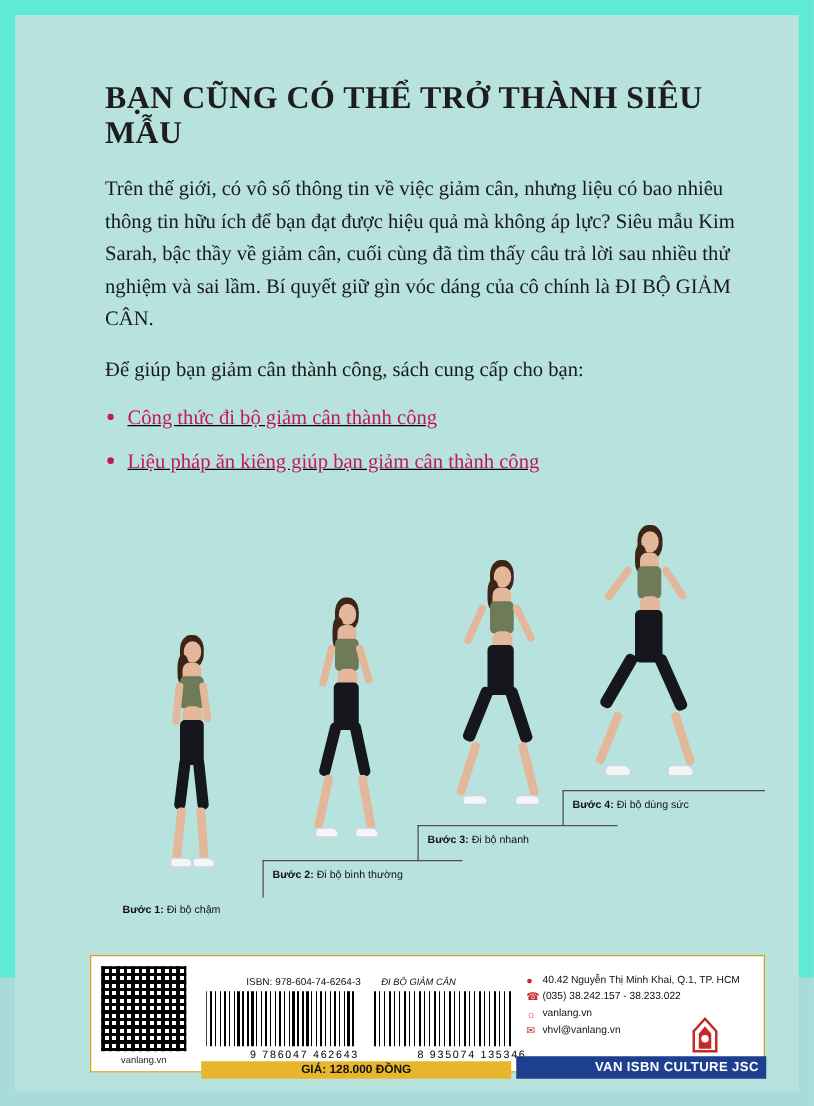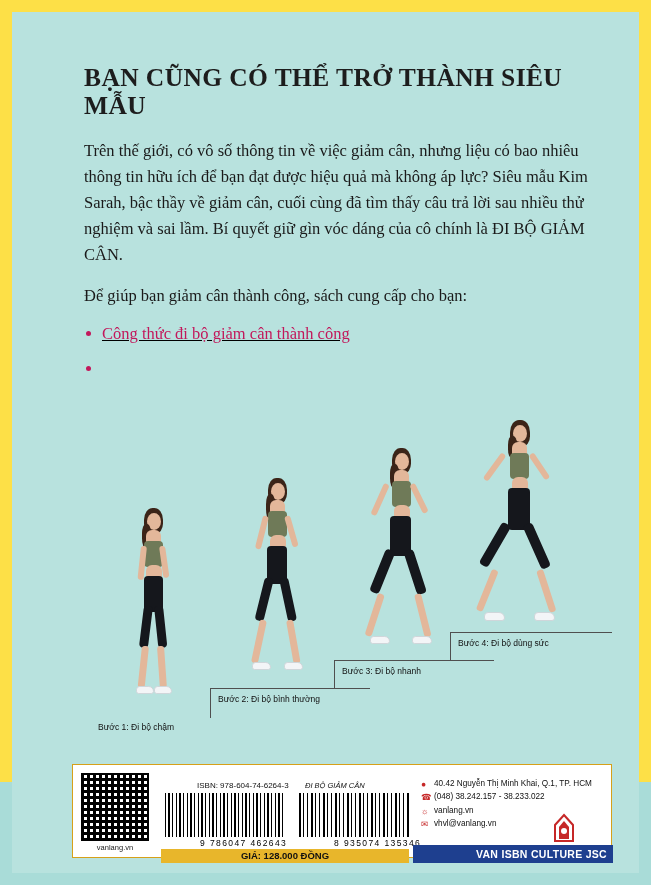--- a/index.html
+++ b/index.html
@@ -9,21 +9,21 @@
     height: 885px;
     background: #a9dcd8;
     font-family: "Liberation Serif", serif;
     overflow: hidden;
     position: relative;
   }
   
   .page {
     position: absolute;
     left: 0; top: 0; width: 651px; height: 782px;
-    background: #fde047;
+    background: #5eead4;
   }
   .inner {
     position: absolute;
     left: 12px; top: 12px;
     width: 627px; height: 861px;
     background: #b8e2de;
   }
   .content {
     position: absolute;
     left: 72px; top: 52px;
@@ -85,21 +85,21 @@
     border-top: 1.5px solid #4f4f4f;
     border-left: 1.5px solid #4f4f4f;
   }
   .step-label {
     position: absolute;
     font-family: "Liberation Sans", sans-serif;
     font-size: 8.5px;
     color: #111;
     white-space: nowrap;
   }
-  .step-label b { font-weight: normal; }
+  .step-label b { font-weight: bold; }
 
   
   .walker { position: absolute; }
   .w-head { position:absolute; border-radius:50%; background:#e3b79a; }
   .w-hair { position:absolute; background:#3b2418; border-radius:45% 45% 40% 40%; }
   .w-torso { position:absolute; background:#e3b79a; border-radius:6px 6px 3px 3px; }
   .w-top { position:absolute; background:#6f7a58; border-radius:4px; }
   .w-pants { position:absolute; background:#15171c; border-radius:4px; }
   .w-leg { position:absolute; background:#e3b79a; border-radius:3px; transform-origin: top center; }
   .w-legp { position:absolute; background:#15171c; border-radius:4px; transform-origin: top center; }
@@ -191,20 +191,24 @@
       <h1 class="title">BẠN CŨNG CÓ THỂ TRỞ THÀNH SIÊU MẪU</h1>
       <p class="para">Trên thế giới, có vô số thông tin về việc giảm cân, nhưng liệu có bao nhiêu thông tin hữu ích để bạn đạt được hiệu quả mà không áp lực? Siêu mẫu Kim Sarah, bậc thầy về giảm cân, cuối cùng đã tìm thấy câu trả lời sau nhiều thử nghiệm và sai lầm. Bí quyết giữ gìn vóc dáng của cô chính là ĐI BỘ GIẢM CÂN.</p>
       <p class="lead">Để giúp bạn giảm cân thành công, sách cung cấp cho bạn:</p>
       <ul class="bullets">
         <li>
           <span class="dot"></span>
           <span>Công thức đi bộ giảm cân thành công</span>
         </li>
         <li>
           <span class="dot"></span>
+        </li>
+        <li>
+          <span class="dot"></span>
+          <span>Liệu pháp ăn kiêng giúp bạn giảm cân thành công</span>
         </li>
       </ul>
     </div>
 
     <div class="figures">
 
       <div class="step-box" style="left:378px; top:212px; width:162px; height:30px;"></div>
       <div class="step-box" style="left:262px; top:240px; width:160px; height:30px;"></div>
       <div class="step-box" style="left:138px; top:268px; width:160px; height:30px;"></div>
 
@@ -313,21 +317,21 @@
 
         <div class="price-bar">GIÁ: 128.000 ĐỒNG</div>
 
         <div class="addr">
           <div class="row">
             <span class="gi">●</span>
             <span>40.42 Nguyễn Thị Minh Khai, Q.1, TP. HCM</span>
           </div>
           <div class="row">
             <span class="gi">☎</span>
-            <span>(048) 38.242.157 - 38.233.022</span>
+            <span>(035) 38.242.157 - 38.233.022</span>
           </div>
           <div class="row">
             <span class="gi">☼</span>
             <span>vanlang.vn</span>
           </div>
           <div class="row">
             <span class="gi">✉</span>
             <span>vhvl@vanlang.vn</span>
           </div>
         </div>

